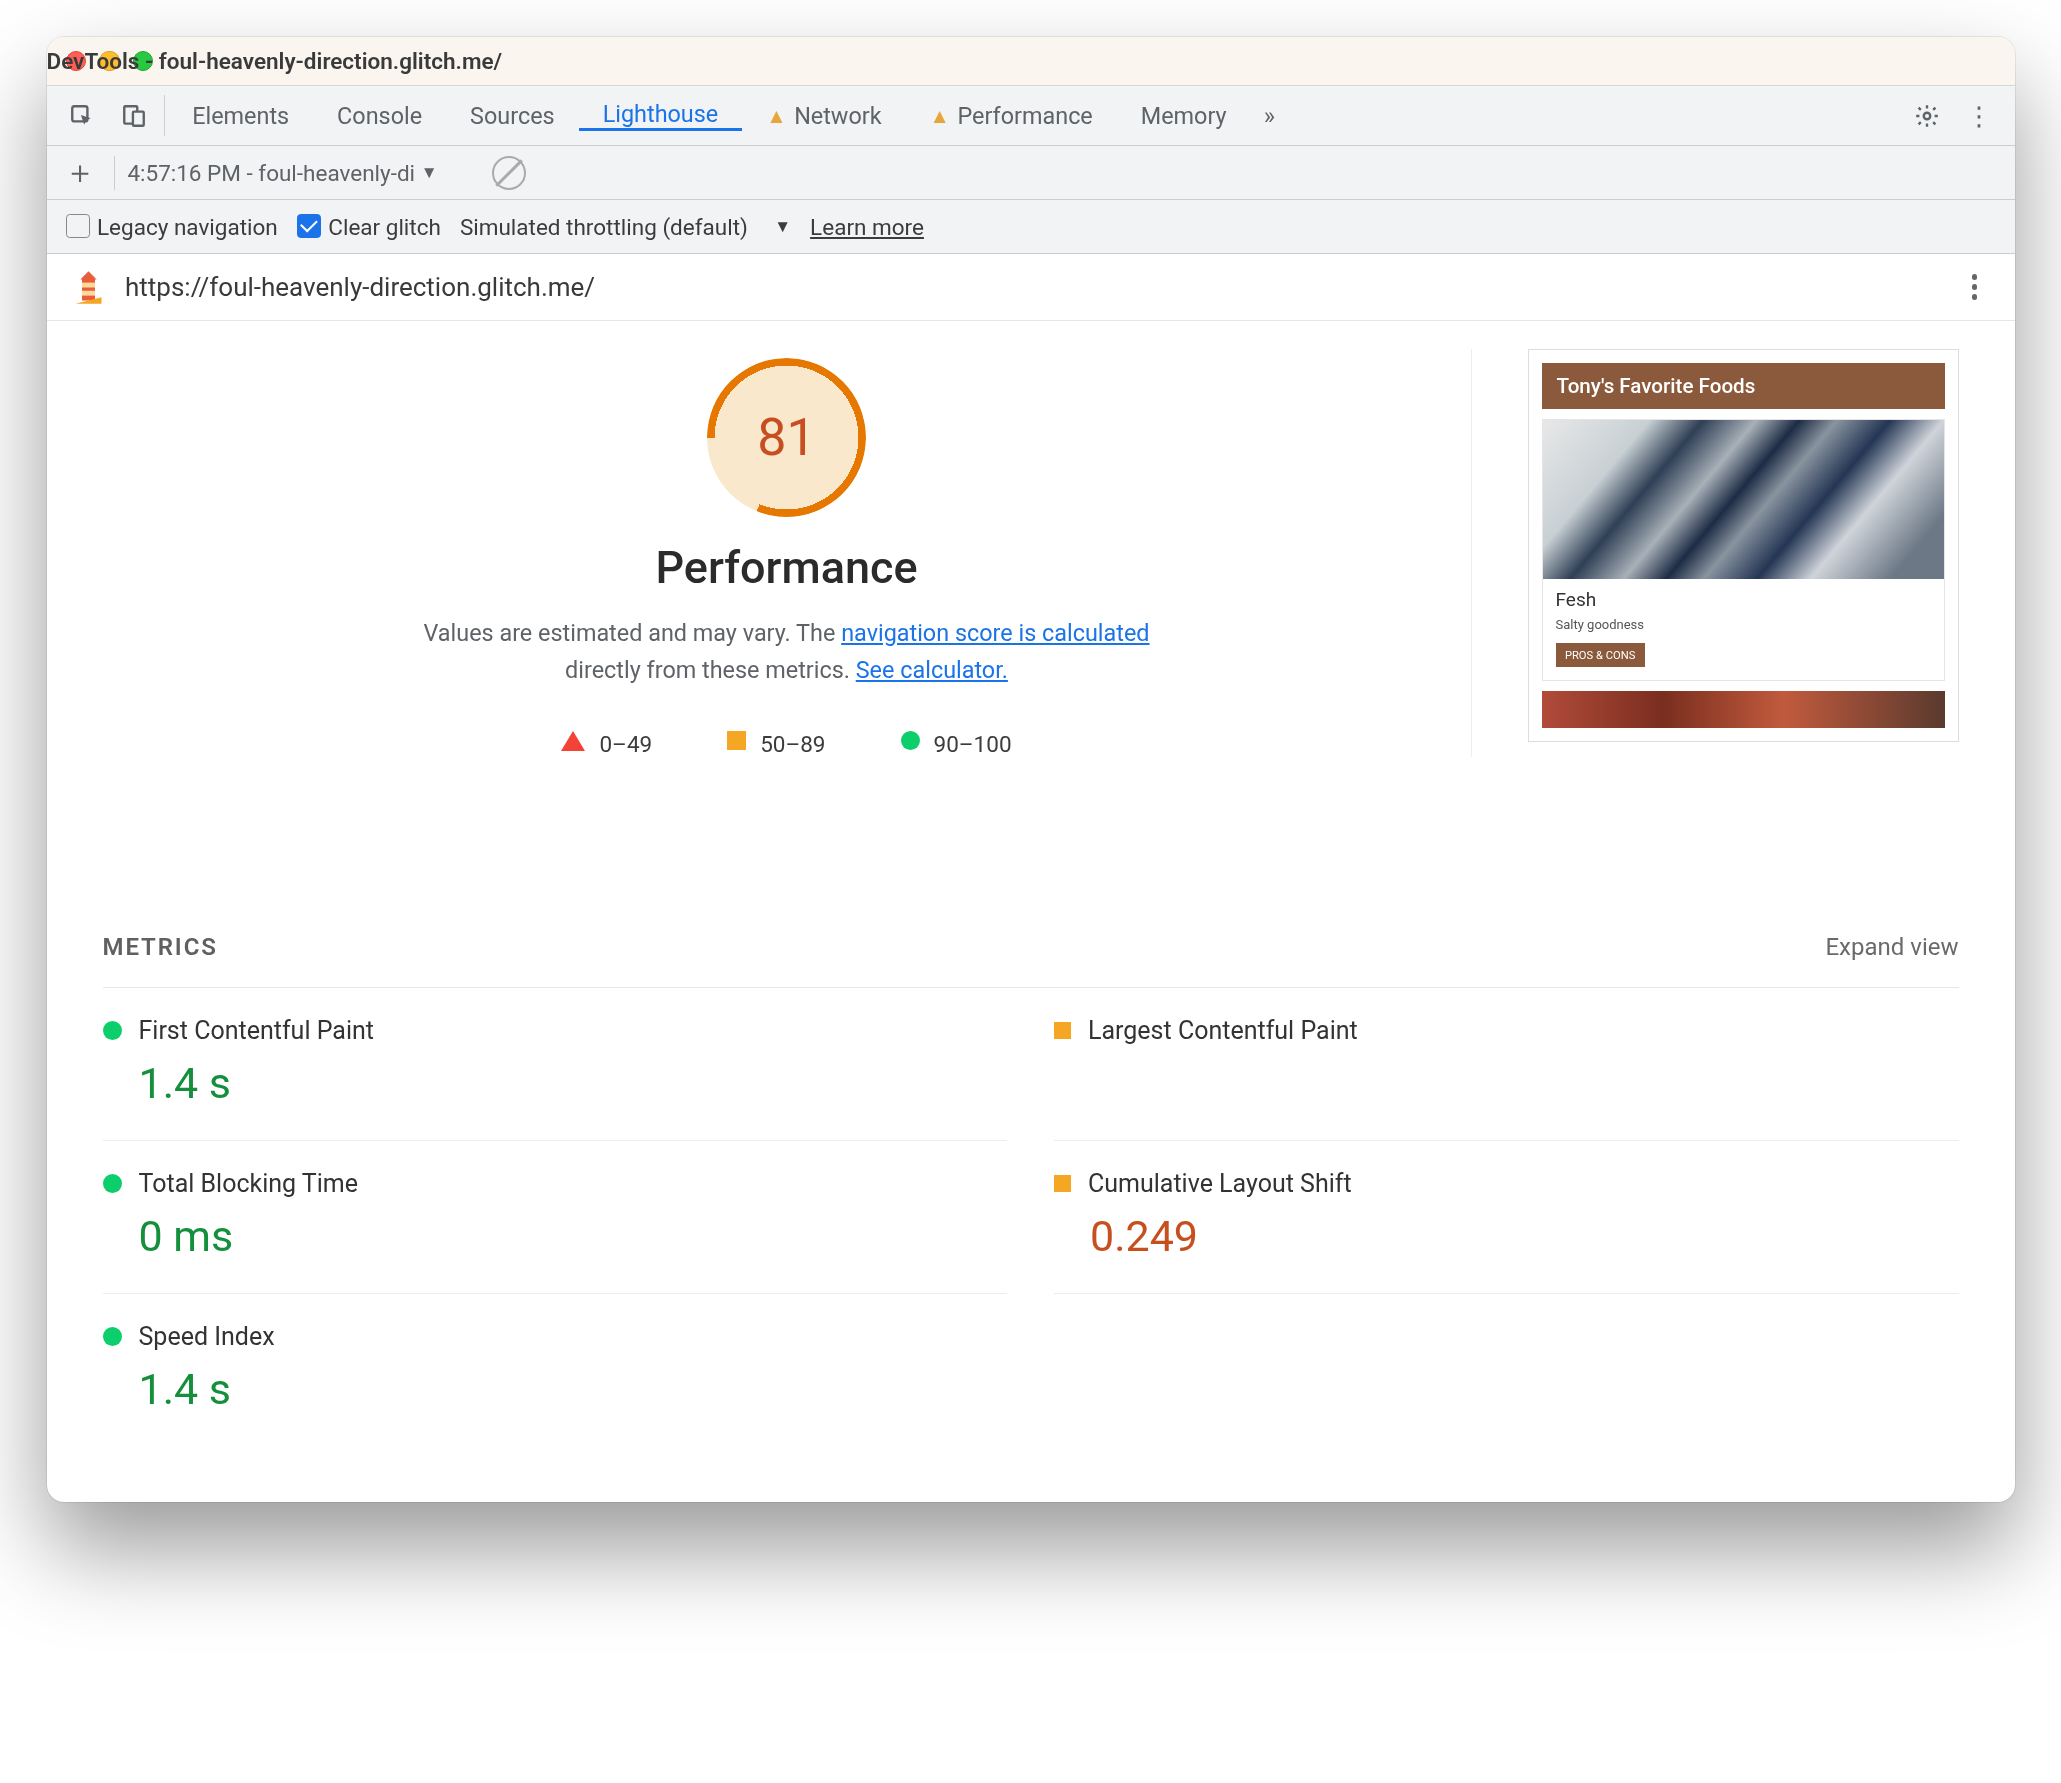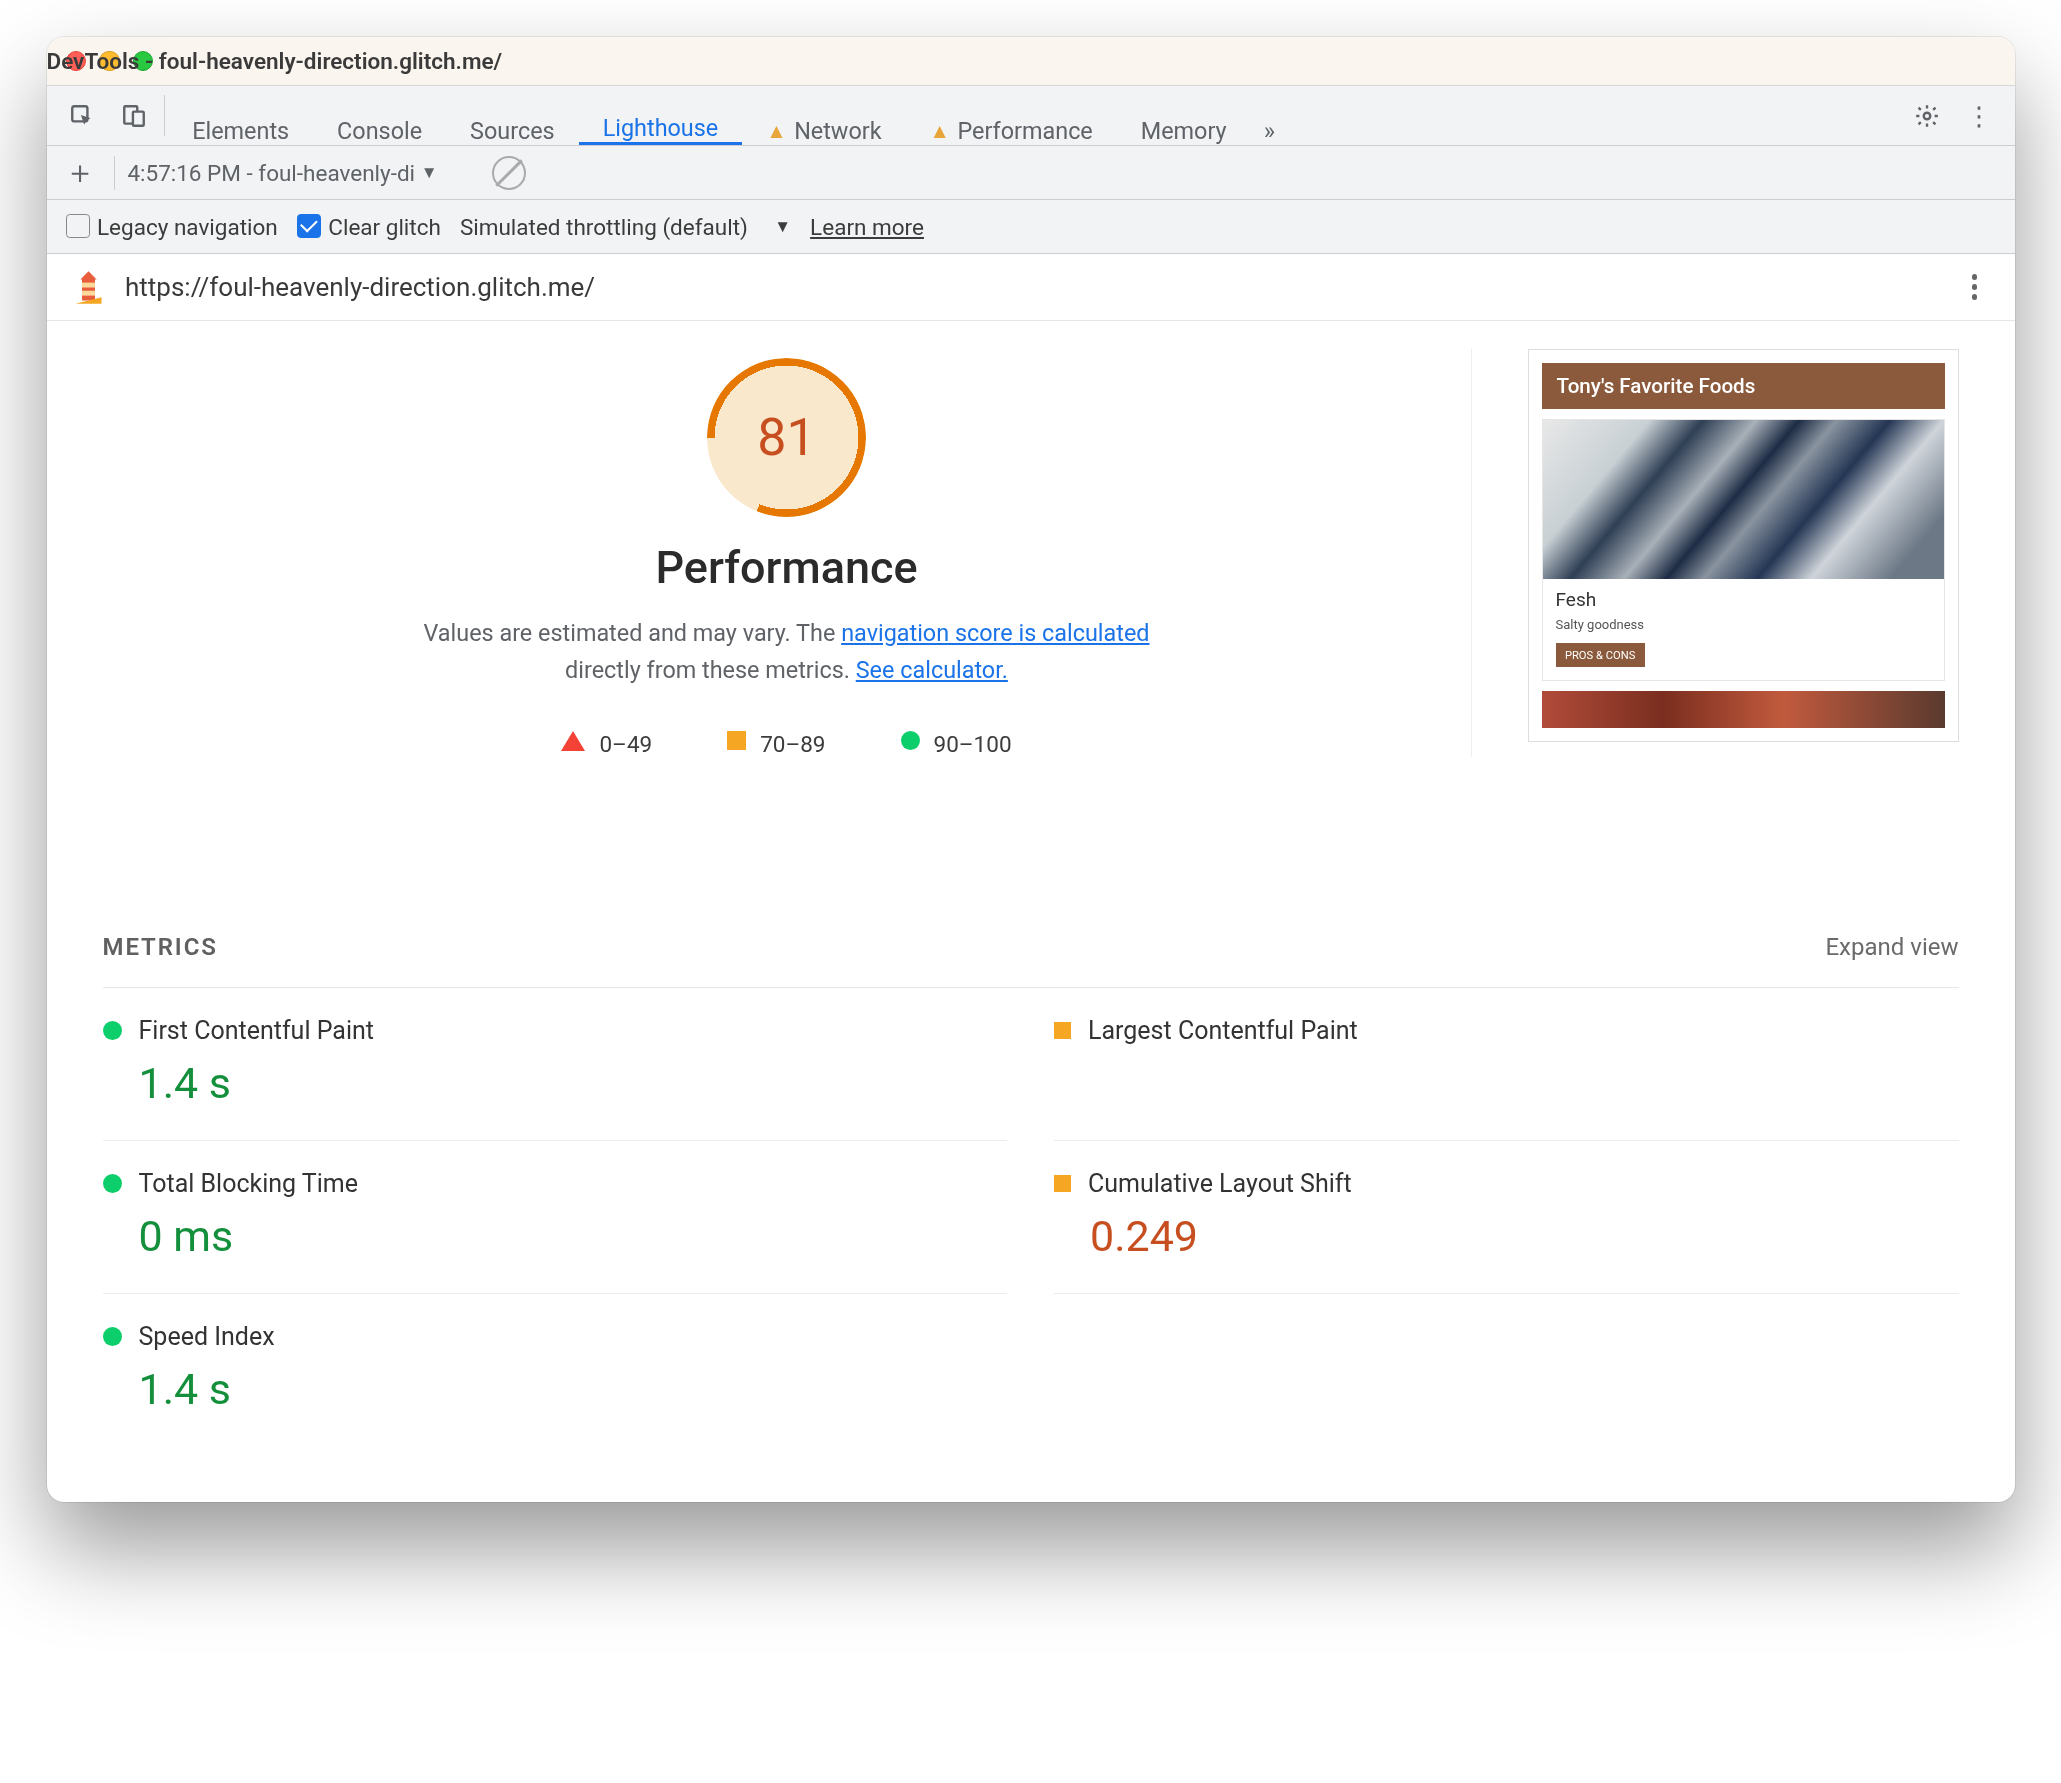--- a/index.html
+++ b/index.html
@@ -60,21 +60,21 @@
     display:flex; align-items:center; justify-content:center;
     padding: 0 13px;
     color:#5f6368;
     cursor:pointer;
   }
   .tabs-row .sep {
     width:0.9px; background:#cacdd1; margin: 9.4px 3.7px;
   }
   .tabs-row .tabs {
     display:flex;
-    align-items:flex-end;
+    align-items:center;
     gap: 0;
   }
   .tab {
     display:flex; align-items:center; gap:7.5px;
     padding: 0 24px;
     font-size: 23.4px;
     color:#5f6368;
     cursor:pointer;
   }
   .tab.active {
@@ -455,21 +455,21 @@
         <div class="perf-desc">
           <span>Values are estimated and may vary. The </span><a>navigation score is calculated</a><span> directly from these metrics. </span><a>See calculator.</a>
         </div>
         <div class="legend">
           <div class="item">
               <div class="tri-red"></div>
               <span>0–49</span>
             </div>
           <div class="item">
               <div class="sq-orange"></div>
-              <span>70–89</span>
+              <span>50–89</span>
             </div>
           <div class="item">
               <div class="circ-green"></div>
               <span>90–100</span>
             </div>
         </div>
       </div>
 
       <div class="preview-col">
         <div class="preview-head">Tony's Favorite Foods</div>

